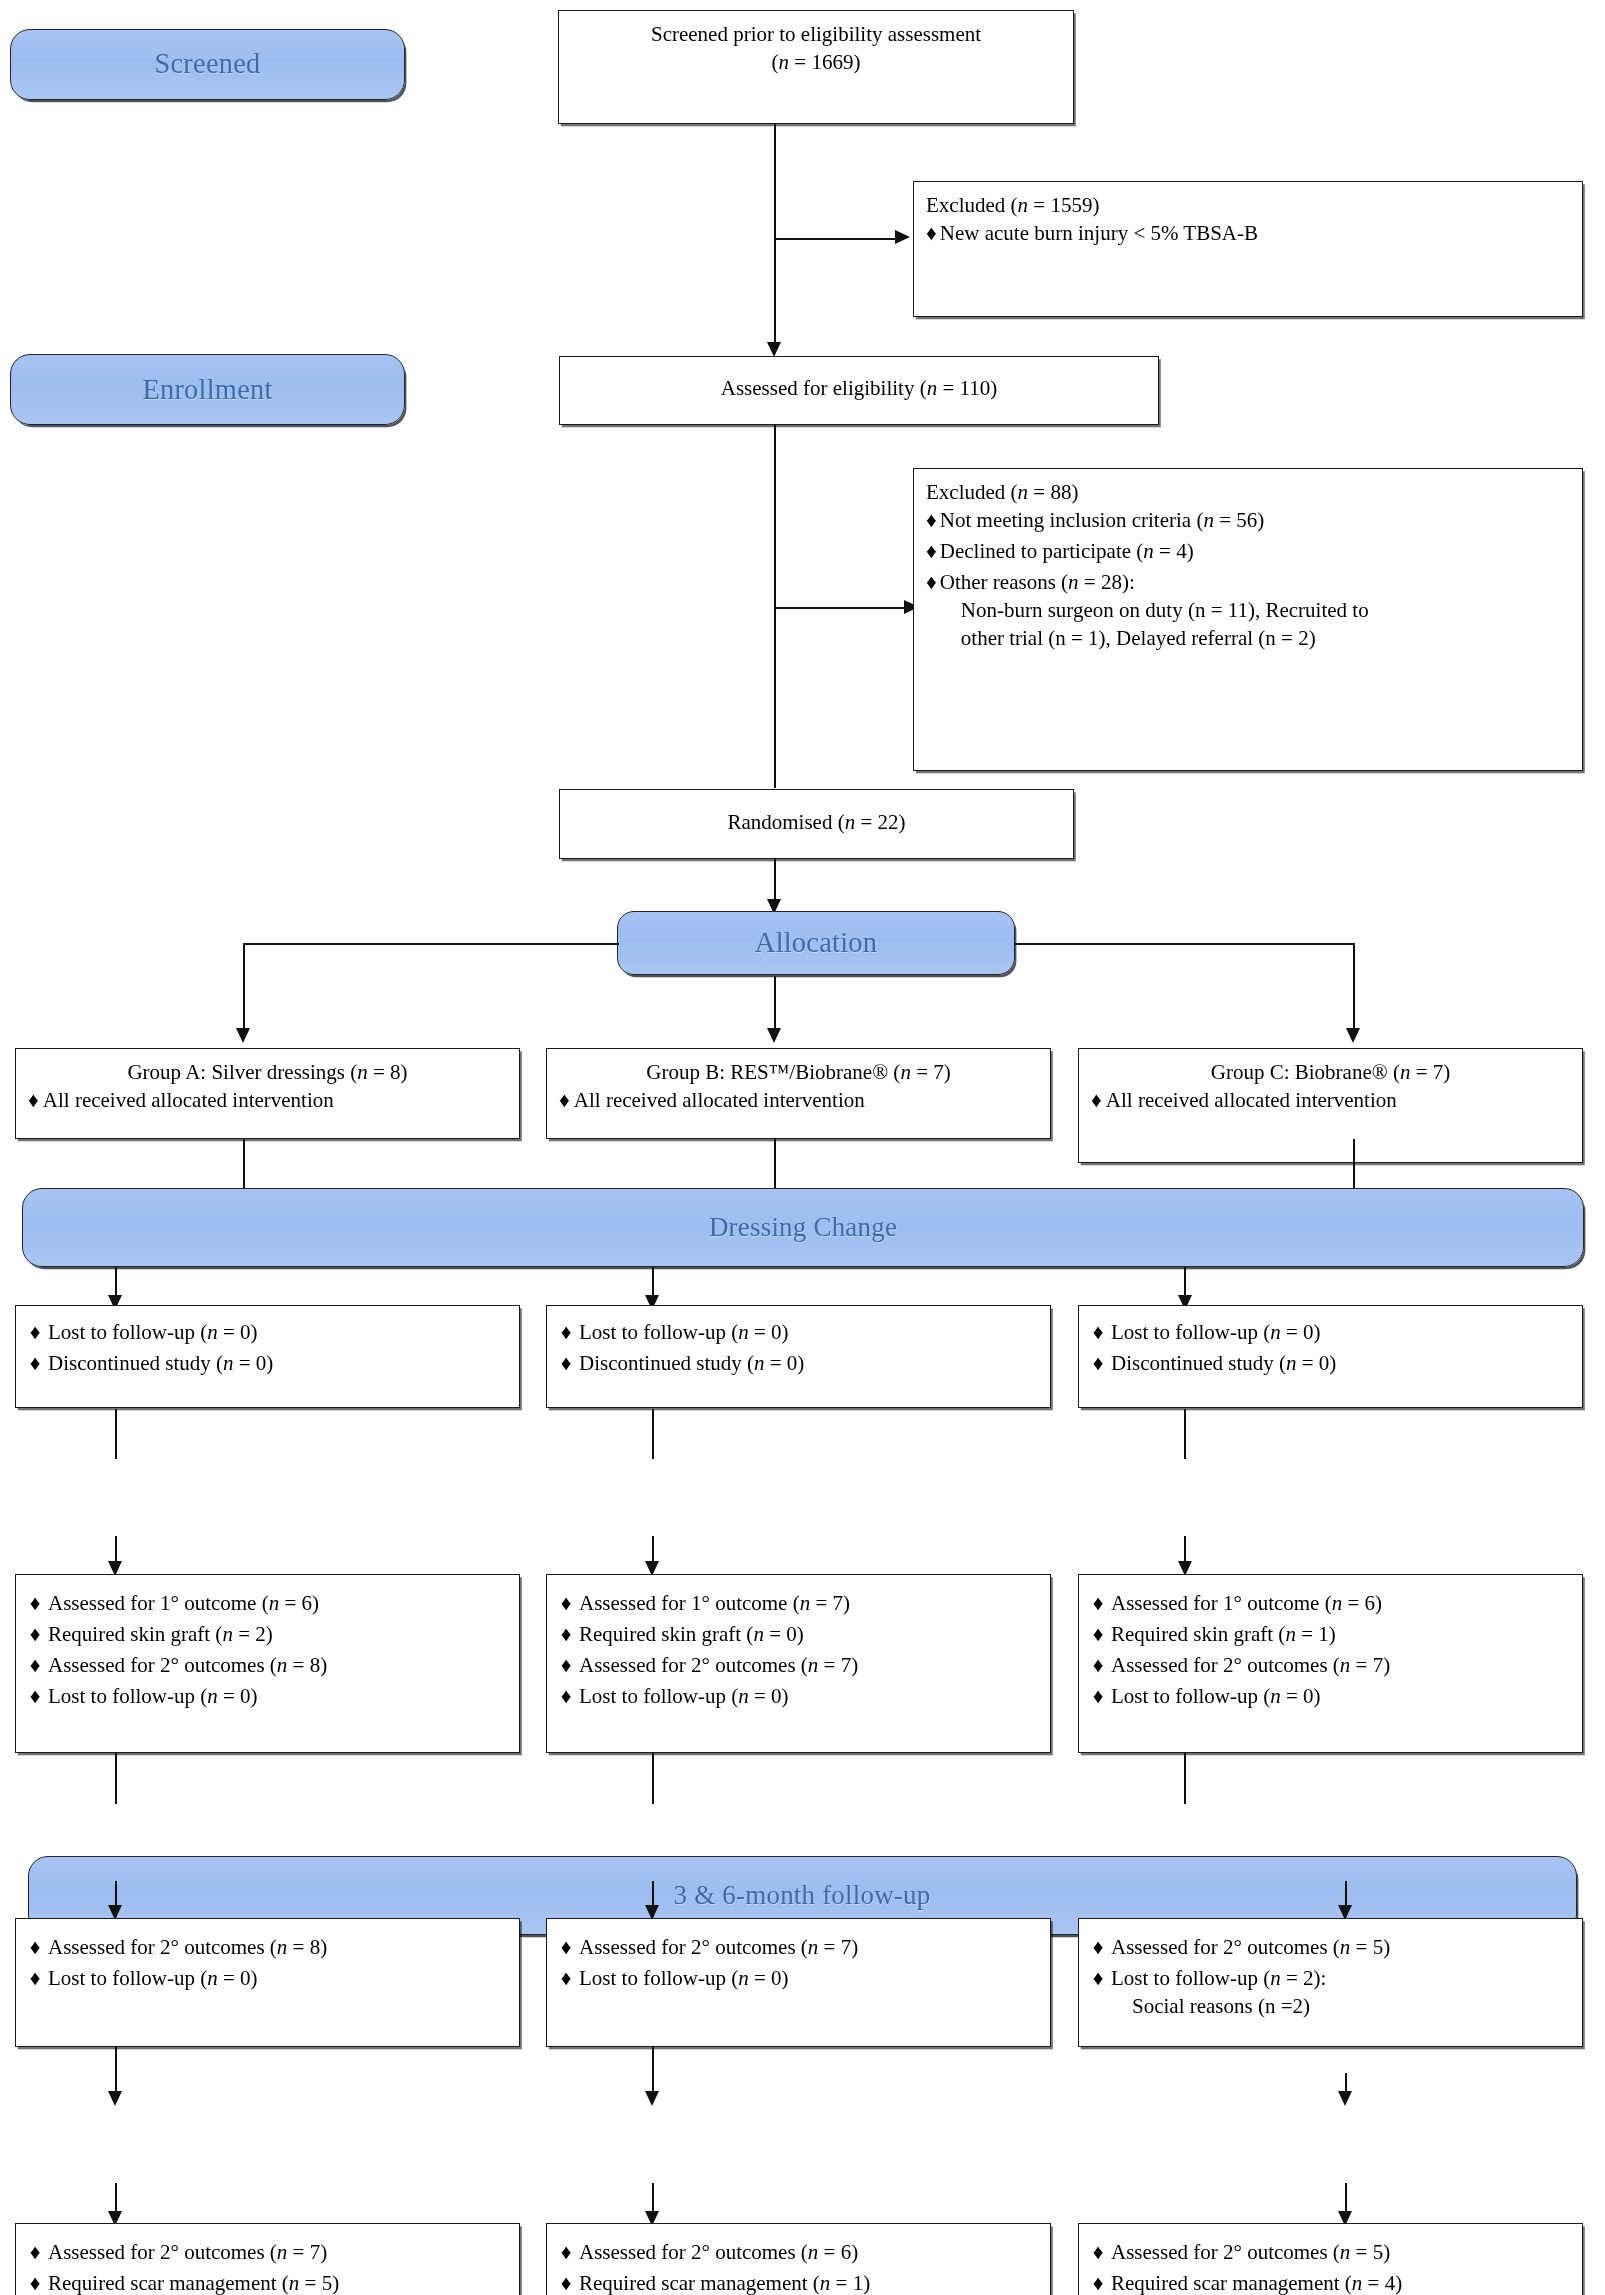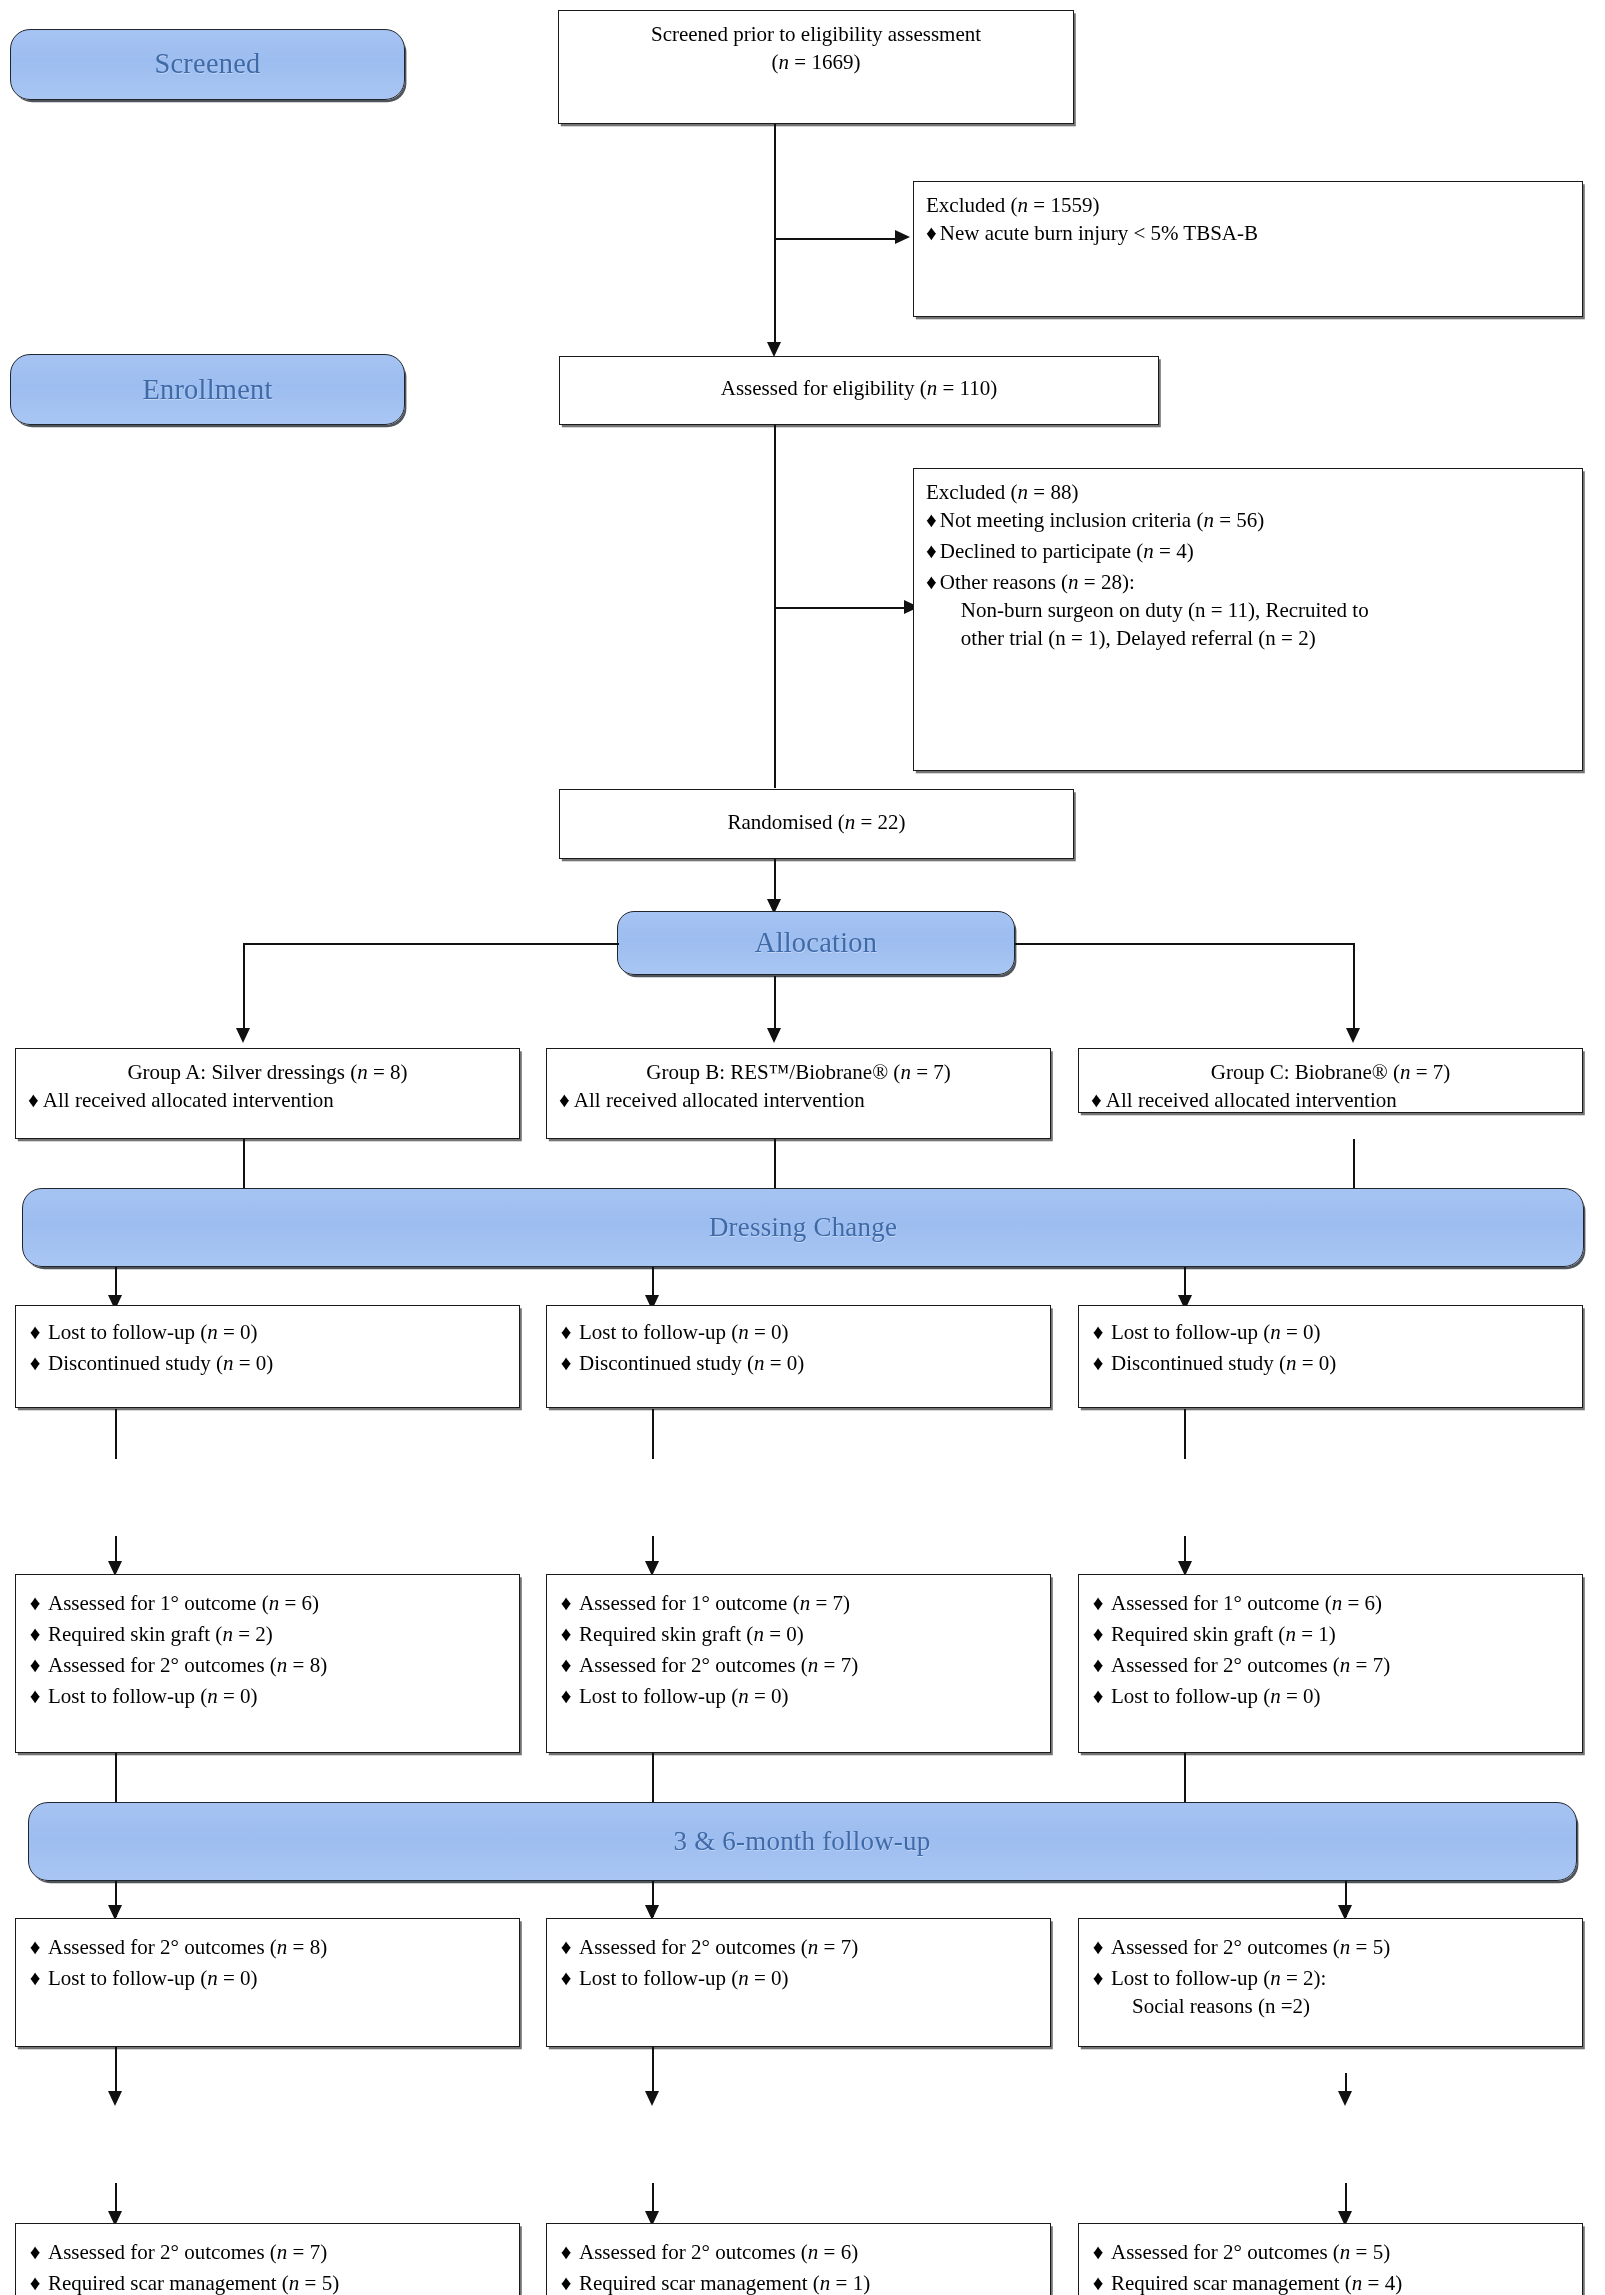--- a/index.html
+++ b/index.html
@@ -212,21 +212,21 @@
       <div>
         <span>Group B: RES™/Biobrane® (</span><span class="nit">n</span><span> = 7)</span>
       </div>
       <div style="text-align:left;">
         <span>♦</span>
         <span>All received allocated intervention</span>
       </div>
     </div>
   </div>
 
-  <div class="node centered" style="left:1078px; top:1048px; width:505px; height:65px;">
+  <div class="node centered" style="left:1078px; top:1048px; width:505px; height:115px;">
     <div class="inner">
       <div>
         <span>Group C: Biobrane® (</span><span class="nit">n</span><span> = 7)</span>
       </div>
       <div style="text-align:left;">
         <span>♦</span>
         <span>All received allocated intervention</span>
       </div>
     </div>
   </div>
@@ -315,21 +315,21 @@
         <li><span class="dia">♦</span><span>Assessed for 2° outcomes (</span><span class="nit">n</span><span> = 7)</span></li>
         <li><span class="dia">♦</span><span>Lost to follow-up (</span><span class="nit">n</span><span> = 0)</span></li>
       </ul>
     </div>
   </div>
 
   <div class="vline" style="left:115px; top:1753px; height:51px;"></div>
   <div class="vline" style="left:652px; top:1753px; height:51px;"></div>
   <div class="vline" style="left:1184px; top:1753px; height:51px;"></div>
 
-  <div class="banner small" style="left:27.5px; top:1802px; width:1549px; height:79px;">
+  <div class="banner small" style="left:27.5px; top:1856px; width:1549px; height:79px;">
     <span>3 &amp; 6-month follow-up</span>
   </div>
 
   <div class="vline" style="left:115px; top:1881px; height:36px;"></div>
   <div class="vline" style="left:652px; top:1881px; height:36px;"></div>
   <div class="vline" style="left:1345px; top:1881px; height:36px;"></div>
   <div class="arrow-d" style="left:108px; top:1905px;"></div>
   <div class="arrow-d" style="left:645px; top:1905px;"></div>
   <div class="arrow-d" style="left:1338px; top:1905px;"></div>
 

